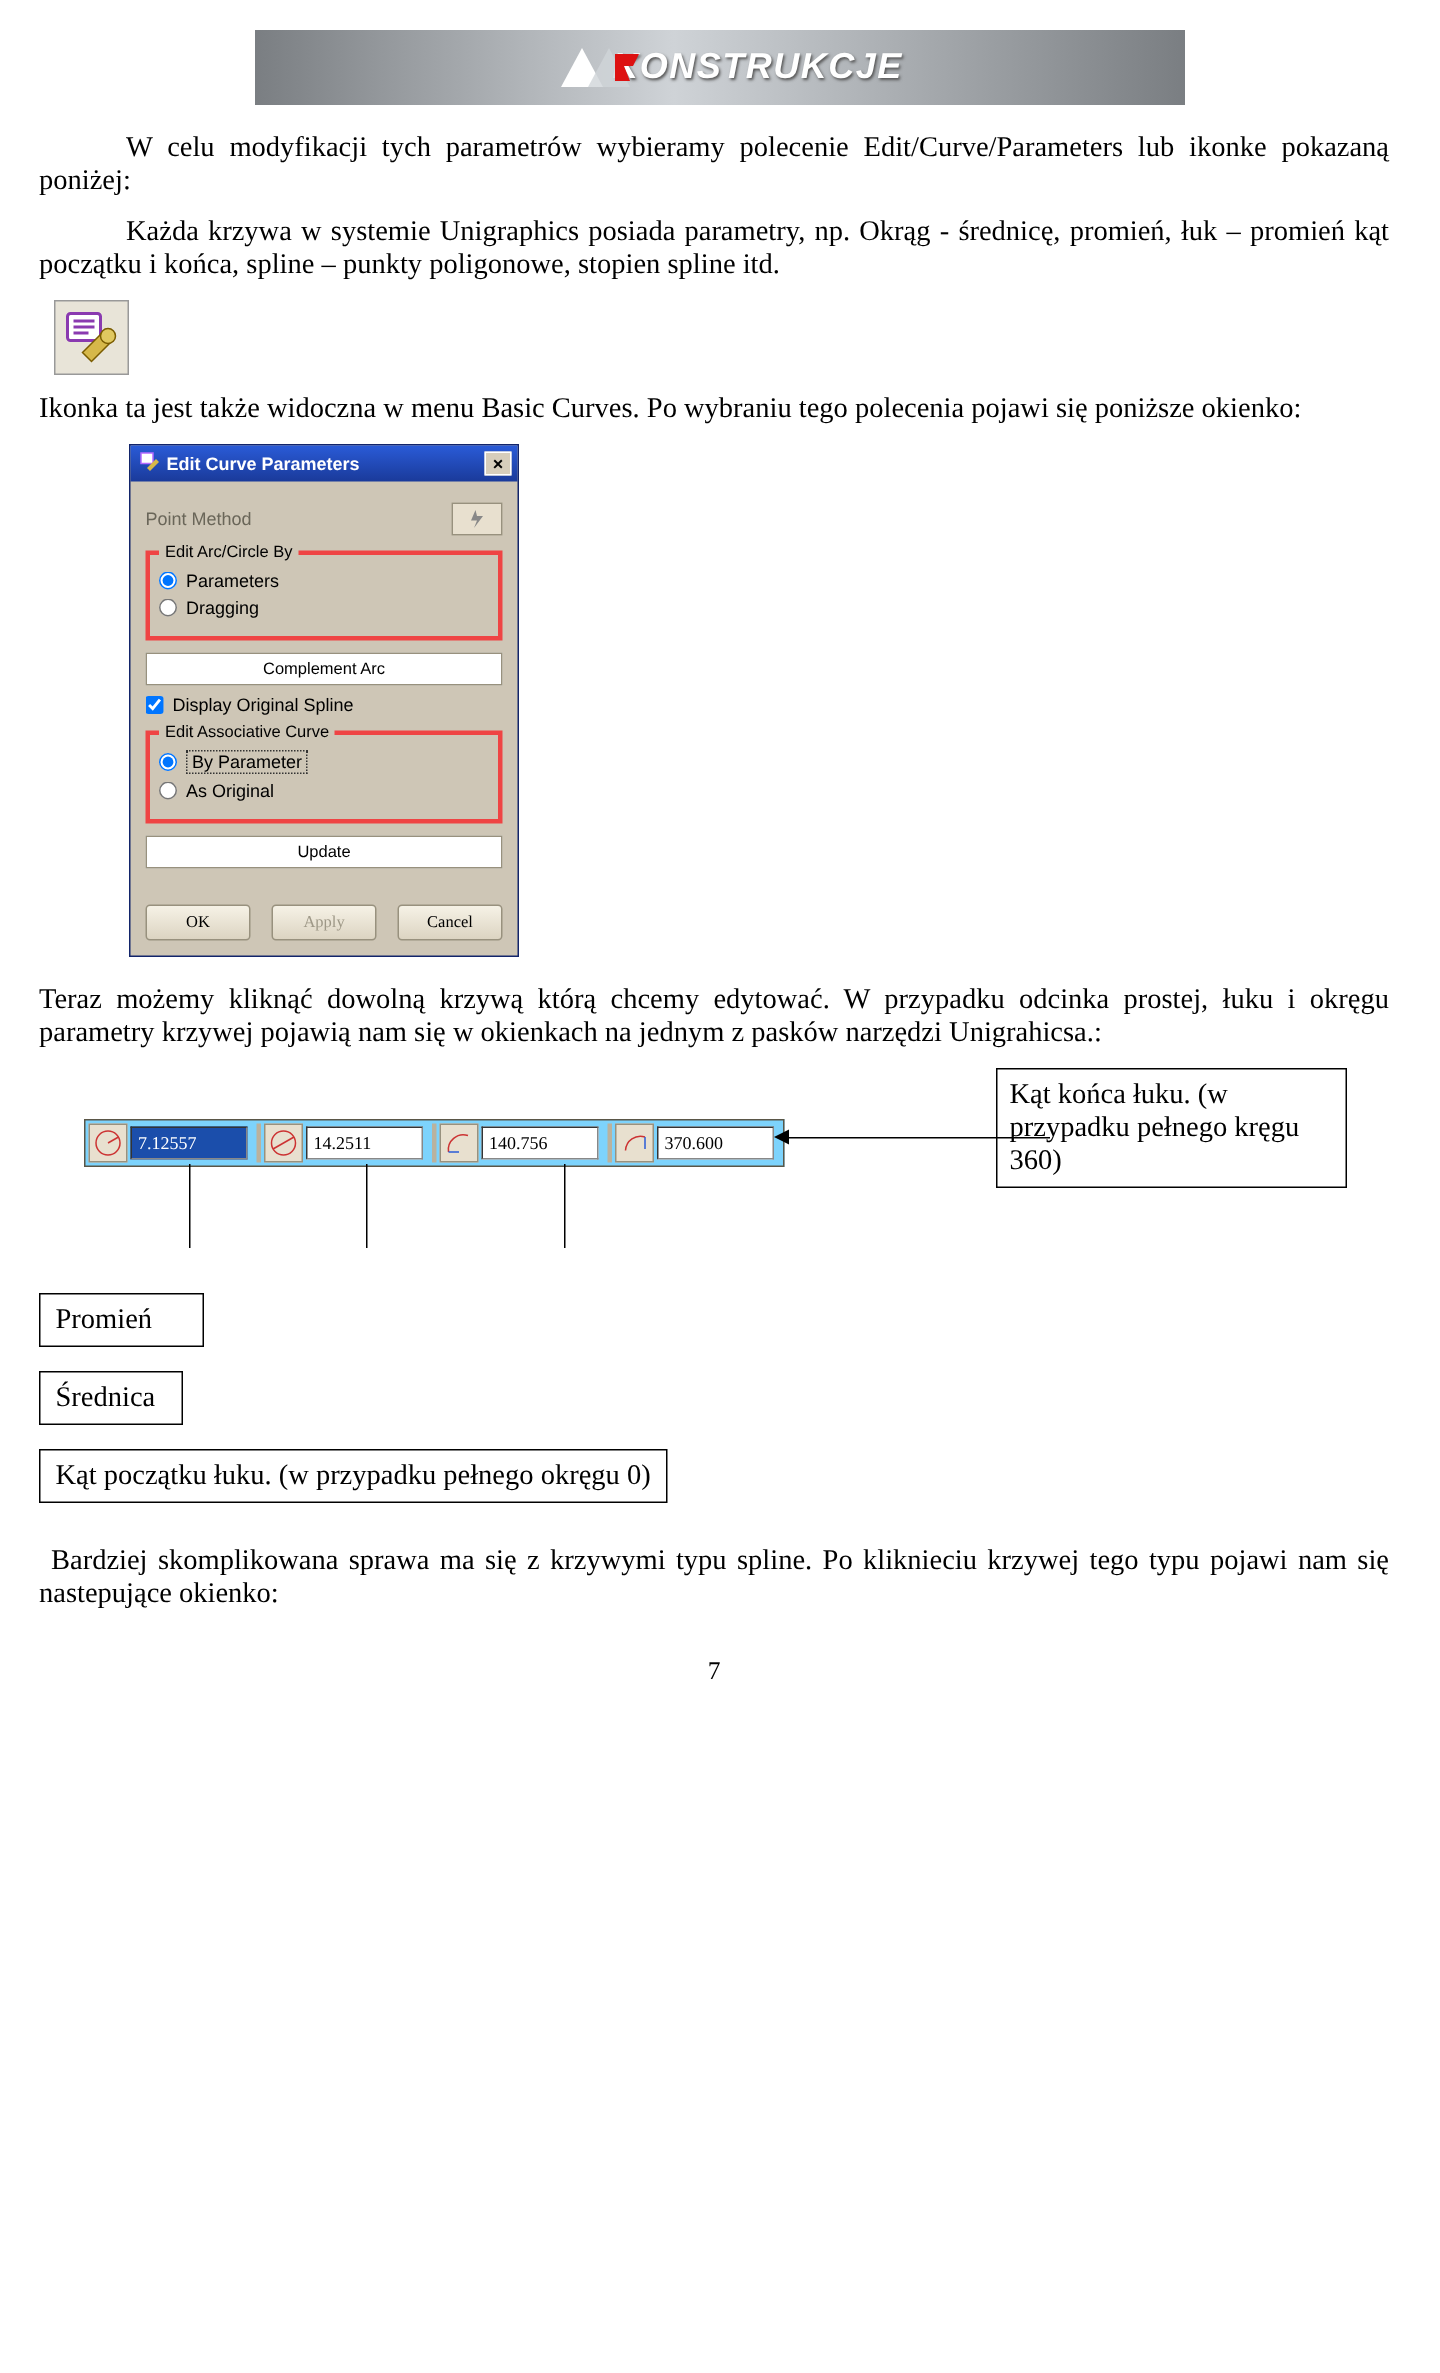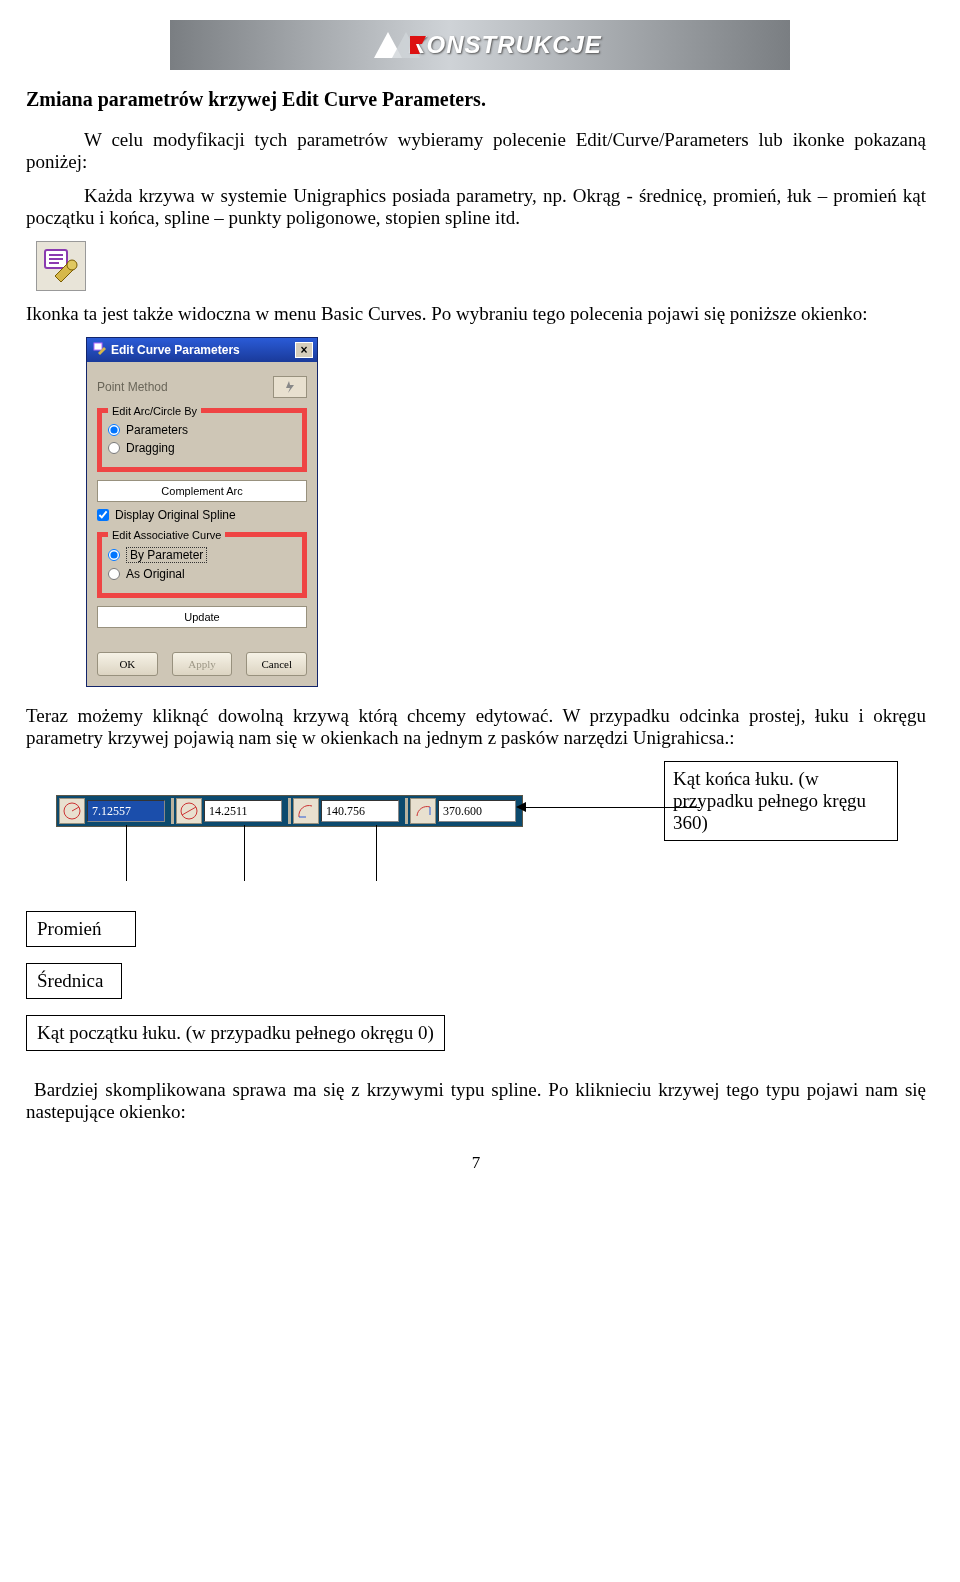--- a/index.html
+++ b/index.html
@@ -45,21 +45,21 @@
   .smallicon {
     width: 50px; height: 50px;
     background: #e8e4d8;
     border: 1px solid #999;
     margin: 10px 0 12px 10px;
     display: flex; align-items: center; justify-content: center;
   }
 
   
   .dialog {
-    width: 232px;
+    width: 260px;
     background: #cec6b6;
     border: 1px solid #12246a;
     margin: 6px 0 18px 60px;
     font-family: Tahoma, Arial, sans-serif;
     font-size: 12px;
     color: #000;
   }
   .dialog-title {
     height: 24px;
     background: linear-gradient(180deg,#2a5bd7 0%,#1a3a9a 100%);
@@ -82,21 +82,21 @@
     margin: 6px 0; color: #6a6659;
   }
   .dialog-body .flashbtn {
     width: 34px; height: 22px;
     border: 1px solid #98917e;
     background: #e8e0cf;
     display: flex; align-items: center; justify-content: center;
     font-style: italic; font-weight: bold; font-size: 14px;
   }
   .group {
-    border: 5px solid #ef4444;
+    border: 3px solid #ef4444;
     padding: 6px 6px 8px 6px;
     margin: 10px 0 8px 0;
     position: relative;
   }
   .group-title {
     position: absolute; top: -8px; left: 6px;
     background: #cec6b6;
     padding: 0 4px;
     font-size: 11px;
   }
@@ -137,21 +137,21 @@
     display: flex; align-items: center; justify-content: center;
   }
   .dialog-footer .btn.disabled { color: #9e9887; }
 
   
   .toolbar-wrap { position: relative; margin: 12px 0 12px 0; height: 120px; }
   .toolbar {
     position: absolute;
     left: 30px; top: 34px;
     display: flex; align-items: center;
-    background: #0c4a6e;
+    background: #7dd3fc;
     border: 1px solid #5a5647;
     padding: 2px;
   }
   .toolbar .cell {
     width: 26px; height: 26px;
     border: 1px solid #98917e;
     background: #e8e0cf;
     display: flex; align-items: center; justify-content: center;
     margin-right: 2px;
   }
@@ -211,21 +211,20 @@
         <polygon points="4,30 18,4 32,30" fill="#fff"></polygon>
         <polygon points="22,30 36,4 50,30" fill="#d0d4d8" opacity="0.8"></polygon>
         <path d="M40 8 L56 8 L52 16 L46 16 L50 26 L40 26 Z" fill="#d11"></path>
       </svg>
     </div>
     <span class="brandtext">KONSTRUKCJE</span>
   </div>
 
   <div class="content">
 
-    <div class="heading">Zmiana parametrów krzywej Edit Curve Parameters.</div>
 
     <div class="para">
       <span style="display:inline-block;text-indent:58px">W celu modyfikacji tych parametrów wybieramy polecenie Edit/Curve/Parameters lub ikonke pokazaną poniżej:</span>
     </div>
 
     <div class="para">
       <span class="indent" style="display:inline-block;text-indent:58px">Każda krzywa w systemie Unigraphics posiada parametry, np. Okrąg - średnicę, promień, łuk – promień kąt początku i końca, spline – punkty poligonowe, stopien spline itd.</span>
     </div>
 
     <div class="smallicon">

